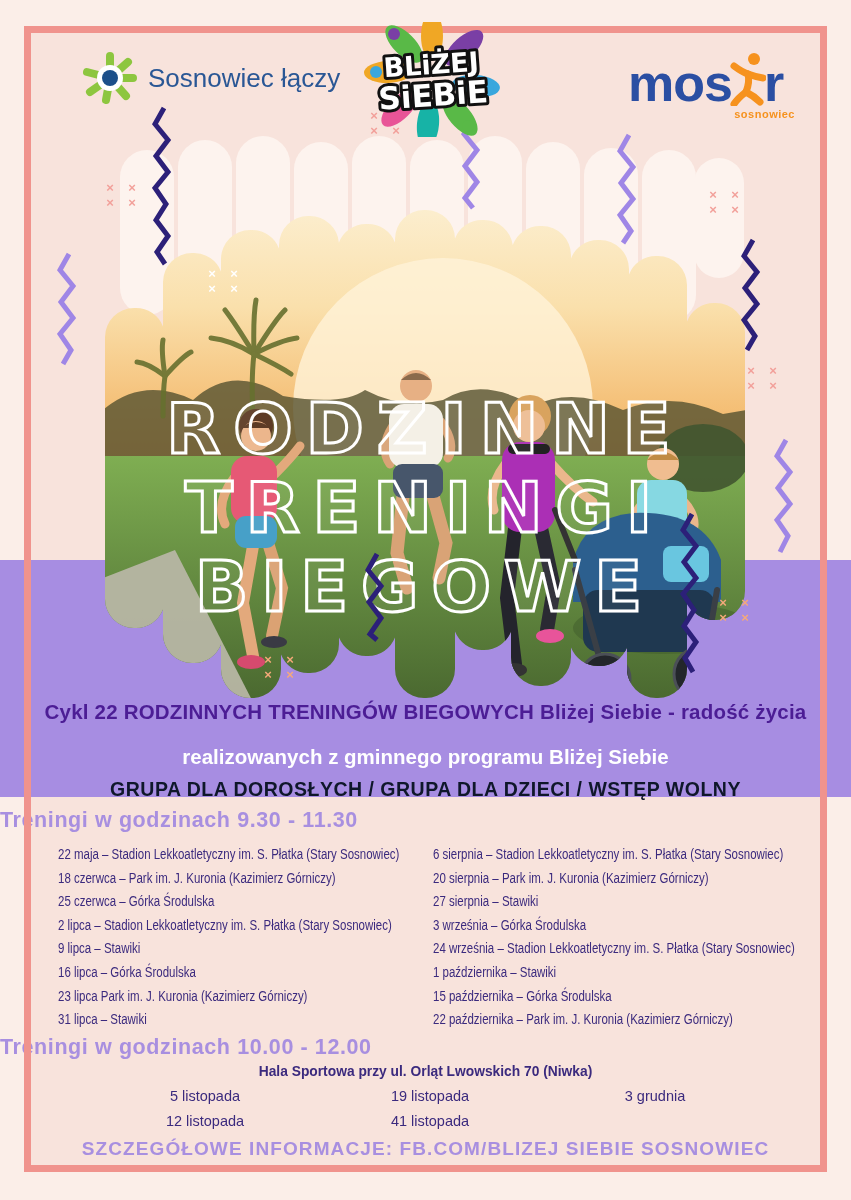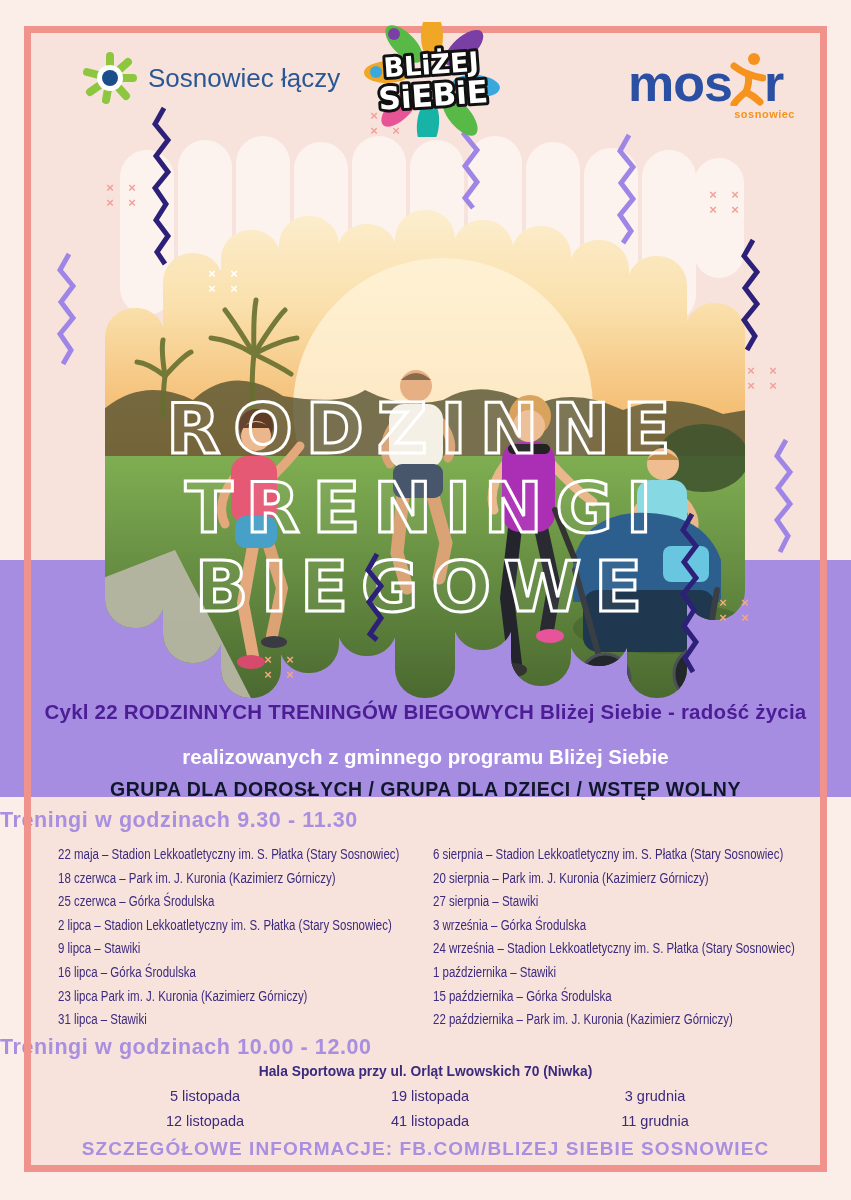--- a/index.html
+++ b/index.html
@@ -301,21 +301,20 @@
   <div class="gcol">
     <div>5 listopada</div>
     <div>12 listopada</div>
   </div>
   <div class="gcol">
     <div>19 listopada</div>
     <div>41 listopada</div>
   </div>
   <div class="gcol">
     <div>3 grudnia</div>
-    <div>11 grudnia</div>
   </div>
 </div>
 
 <div class="footer-line">SZCZEGÓŁOWE INFORMACJE: FB.COM/BLIZEJ SIEBIE SOSNOWIEC</div>
 
 <svg class="zig" style="left:152px;top:106px" width="20" height="160">
   <polyline points="12,2 3,18 16,34 4,50 16,66 3,82 14,98 4,114 16,130 5,146 13,158" fill="none" stroke="#2c2079" stroke-width="5"></polyline>
   </svg>
 <svg class="zig" style="left:741px;top:238px" width="20" height="114">
   <polyline points="12,2 3,18 16,34 4,50 16,66 3,82 14,98 6,112" fill="none" stroke="#2c2079" stroke-width="5"></polyline>

